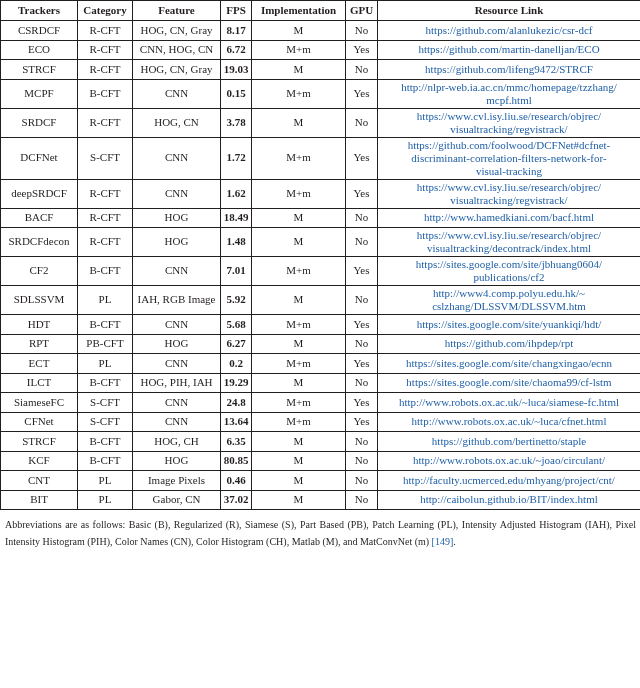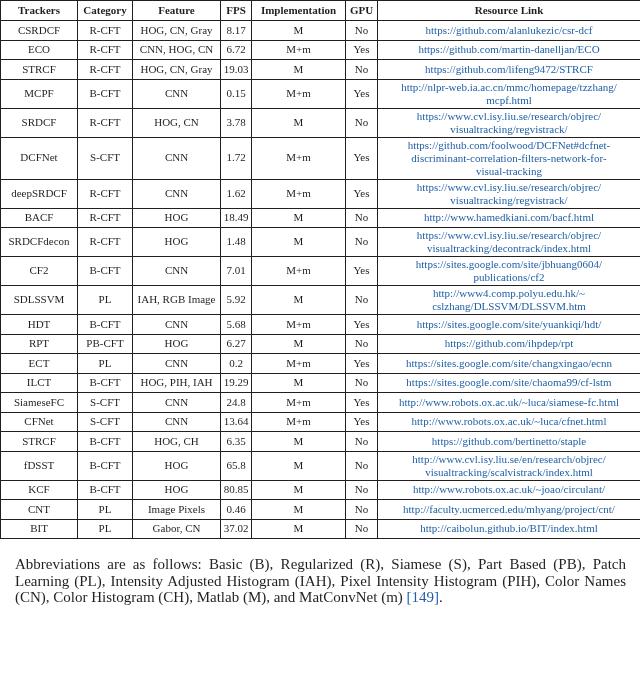--- a/index.html
+++ b/index.html
@@ -35,27 +35,27 @@
     height: 15px;
   }
   table.trackers td { height: 14.5px; }
   table.trackers td.link {
     color: #1f5fa6;
     padding: 1px 6px;
     word-break: break-word;
     line-height: 13px;
     margin-top: 12px;
   }
-  table.trackers td.fps { padding: 2px 0; }
+  table.trackers td.fps { padding: 2px 0; font-weight: bold; }
   .link-text { color: #1f5fa6; }
   .caption {
-    font-size: 15px;
+    font-size: 10px;
     line-height: 16.5px;
     padding: 3px 0 0 1px;
-    margin: 14px;
+    margin: 4px;
     text-align: justify;
   }
   .caption .ref { color: #1f5fa6; }
 </style>
 </head>
 <body>
 
 <table class="trackers">
   <colgroup>
     <col class="c0">
@@ -234,29 +234,20 @@
       <tr>
         <td>STRCF</td>
         <td>B-CFT</td>
         <td>HOG, CH</td>
         <td class="fps">6.35</td>
         <td>M</td>
         <td>No</td>
         <td class="link"><span class="link-text">https://github.com/bertinetto/staple</span></td>
       </tr>
       <tr>
-        <td>fDSST</td>
-        <td>B-CFT</td>
-        <td>HOG</td>
-        <td class="fps">65.8</td>
-        <td>M</td>
-        <td>No</td>
-        <td class="link"><span class="link-text">http://www.cvl.isy.liu.se/en/research/objrec/</span><br><span class="link-text">visualtracking/scalvistrack/index.html</span></td>
-      </tr>
-      <tr>
         <td>KCF</td>
         <td>B-CFT</td>
         <td>HOG</td>
         <td class="fps">80.85</td>
         <td>M</td>
         <td>No</td>
         <td class="link"><span class="link-text">http://www.robots.ox.ac.uk/~joao/circulant/</span></td>
       </tr>
       <tr>
         <td>CNT</td>

